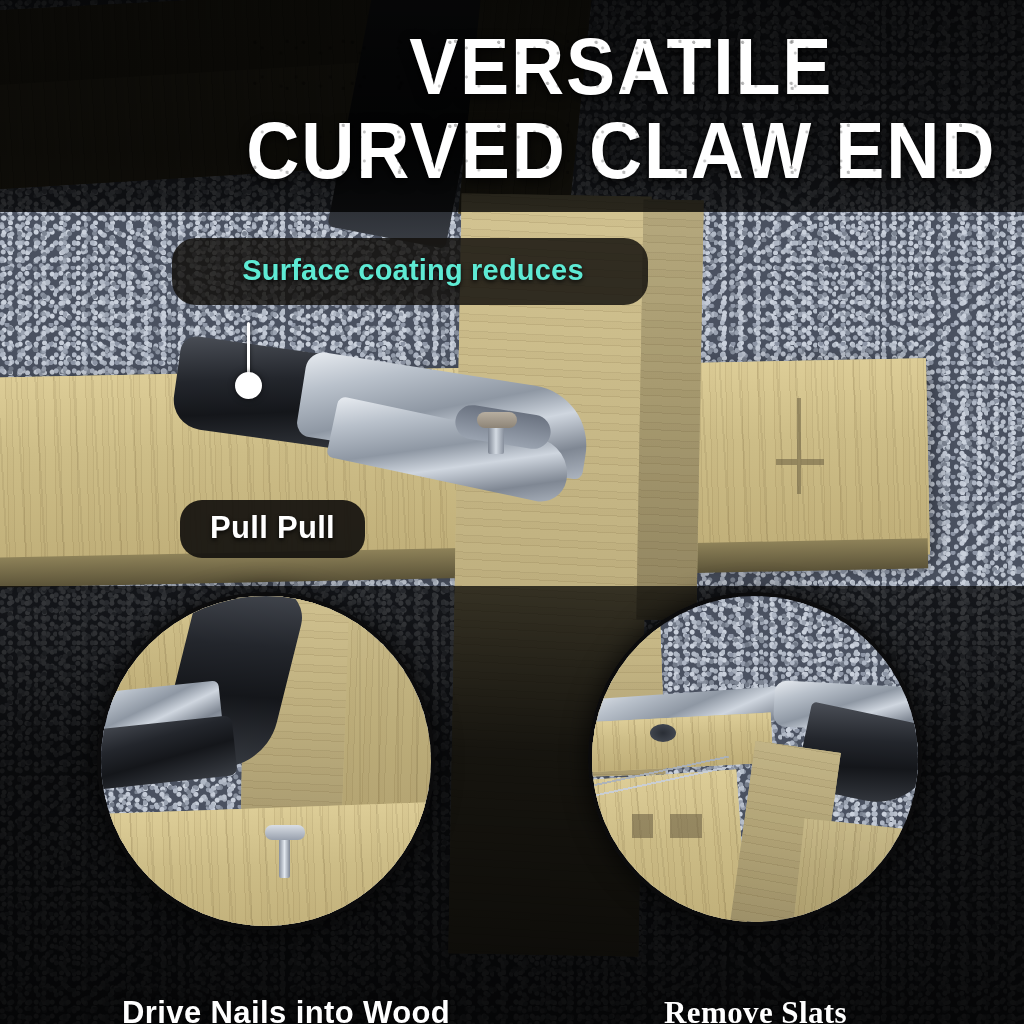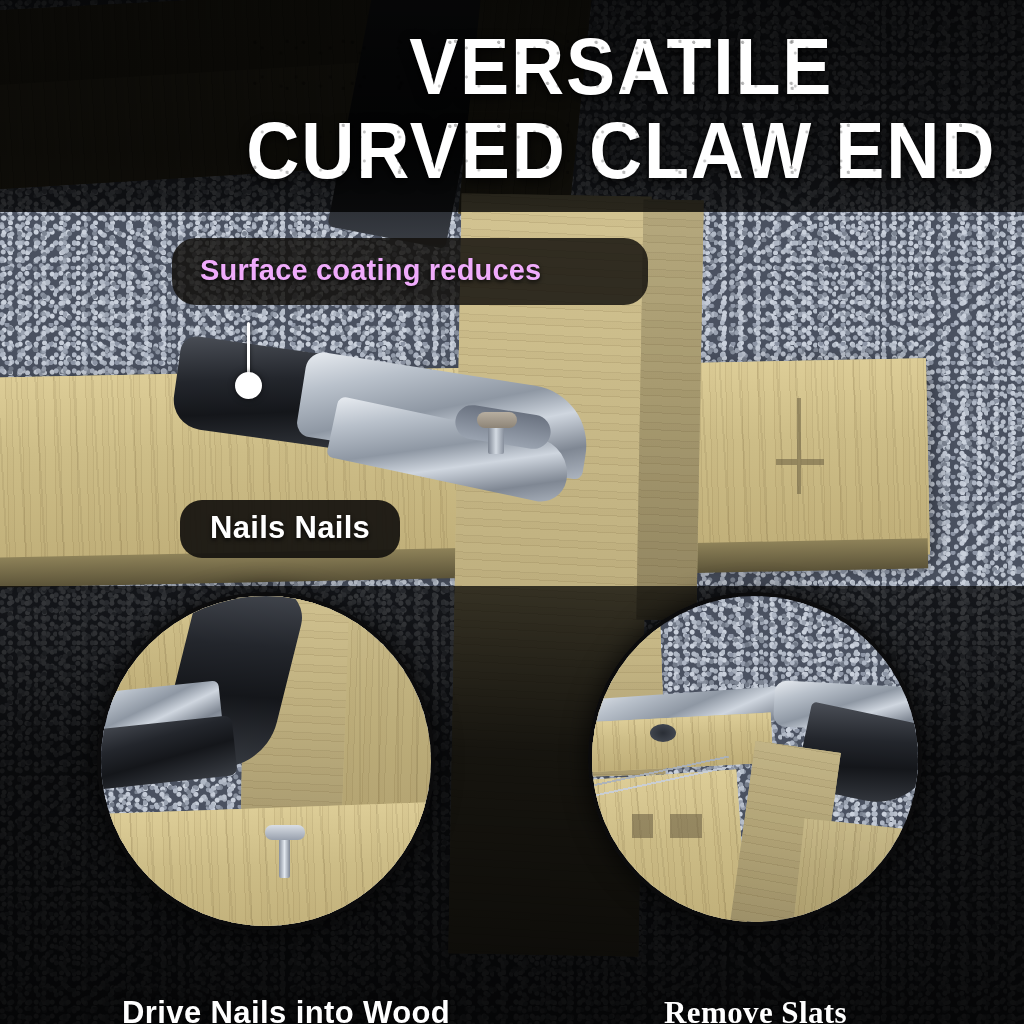--- a/index.html
+++ b/index.html
@@ -128,25 +128,26 @@
 
   
   .callout{
     position:absolute;left:172px;top:238px;width:476px;
     background:rgba(18,15,12,.84);
     border-radius:24px;
     padding:14px 22px 16px 28px;
     box-sizing:border-box;
   }
   .callout-text{
-    color:#f0abfc;
+    color:#5eead4;
     font-family:"Liberation Sans Narrow","Liberation Sans",sans-serif;
     font-weight:700;font-size:29px;line-height:1.26;
     letter-spacing:.2px;
     text-shadow:0 2px 4px rgba(0,0,0,.8);
+    text-align:center;
   }
 
   .leader-line{
     position:absolute;left:247px;top:322px;width:3px;height:56px;
     background:#fff;border-radius:2px;
     box-shadow:0 0 4px rgba(0,0,0,.6);
   }
   .leader-dot{
     position:absolute;left:235px;top:372px;width:27px;height:27px;
     background:#fff;border-radius:50%;
@@ -232,21 +233,21 @@
     <div class="hl-line second">CURVED CLAW END</div>
   </div>
 
   <div class="callout">
     <div class="callout-text">Surface coating reduces</div>
   </div>
   <div class="leader-line"></div>
   <div class="leader-dot"></div>
 
   <div class="pill">
-    <span class="pill-text">Nails Nails</span>
+    <span class="pill-text">Pull Pull</span>
   </div>
 
   <div class="circle" style="left:97px;top:592px;width:330px;height:330px;">
     <div class="inner gravel"></div>
     <div class="layer wood" style="left:-10px;top:-12px;width:230px;height:110px;transform:rotate(-4deg);"></div>
     <div class="layer wood-v" style="left:142px;top:-20px;width:122px;height:250px;transform:rotate(1deg);"></div>
     <div class="layer wood" style="left:245px;top:-14px;width:110px;height:240px;transform:rotate(2deg);filter:brightness(.94);"></div>
     <div class="layer wood" style="left:-20px;top:212px;width:380px;height:140px;transform:rotate(-2deg);"></div>
     <div class="layer steel-dark" style="left:78px;top:-16px;width:108px;height:190px;transform:rotate(14deg);
                 border-radius:44px 30px 60px 40px;"></div>

